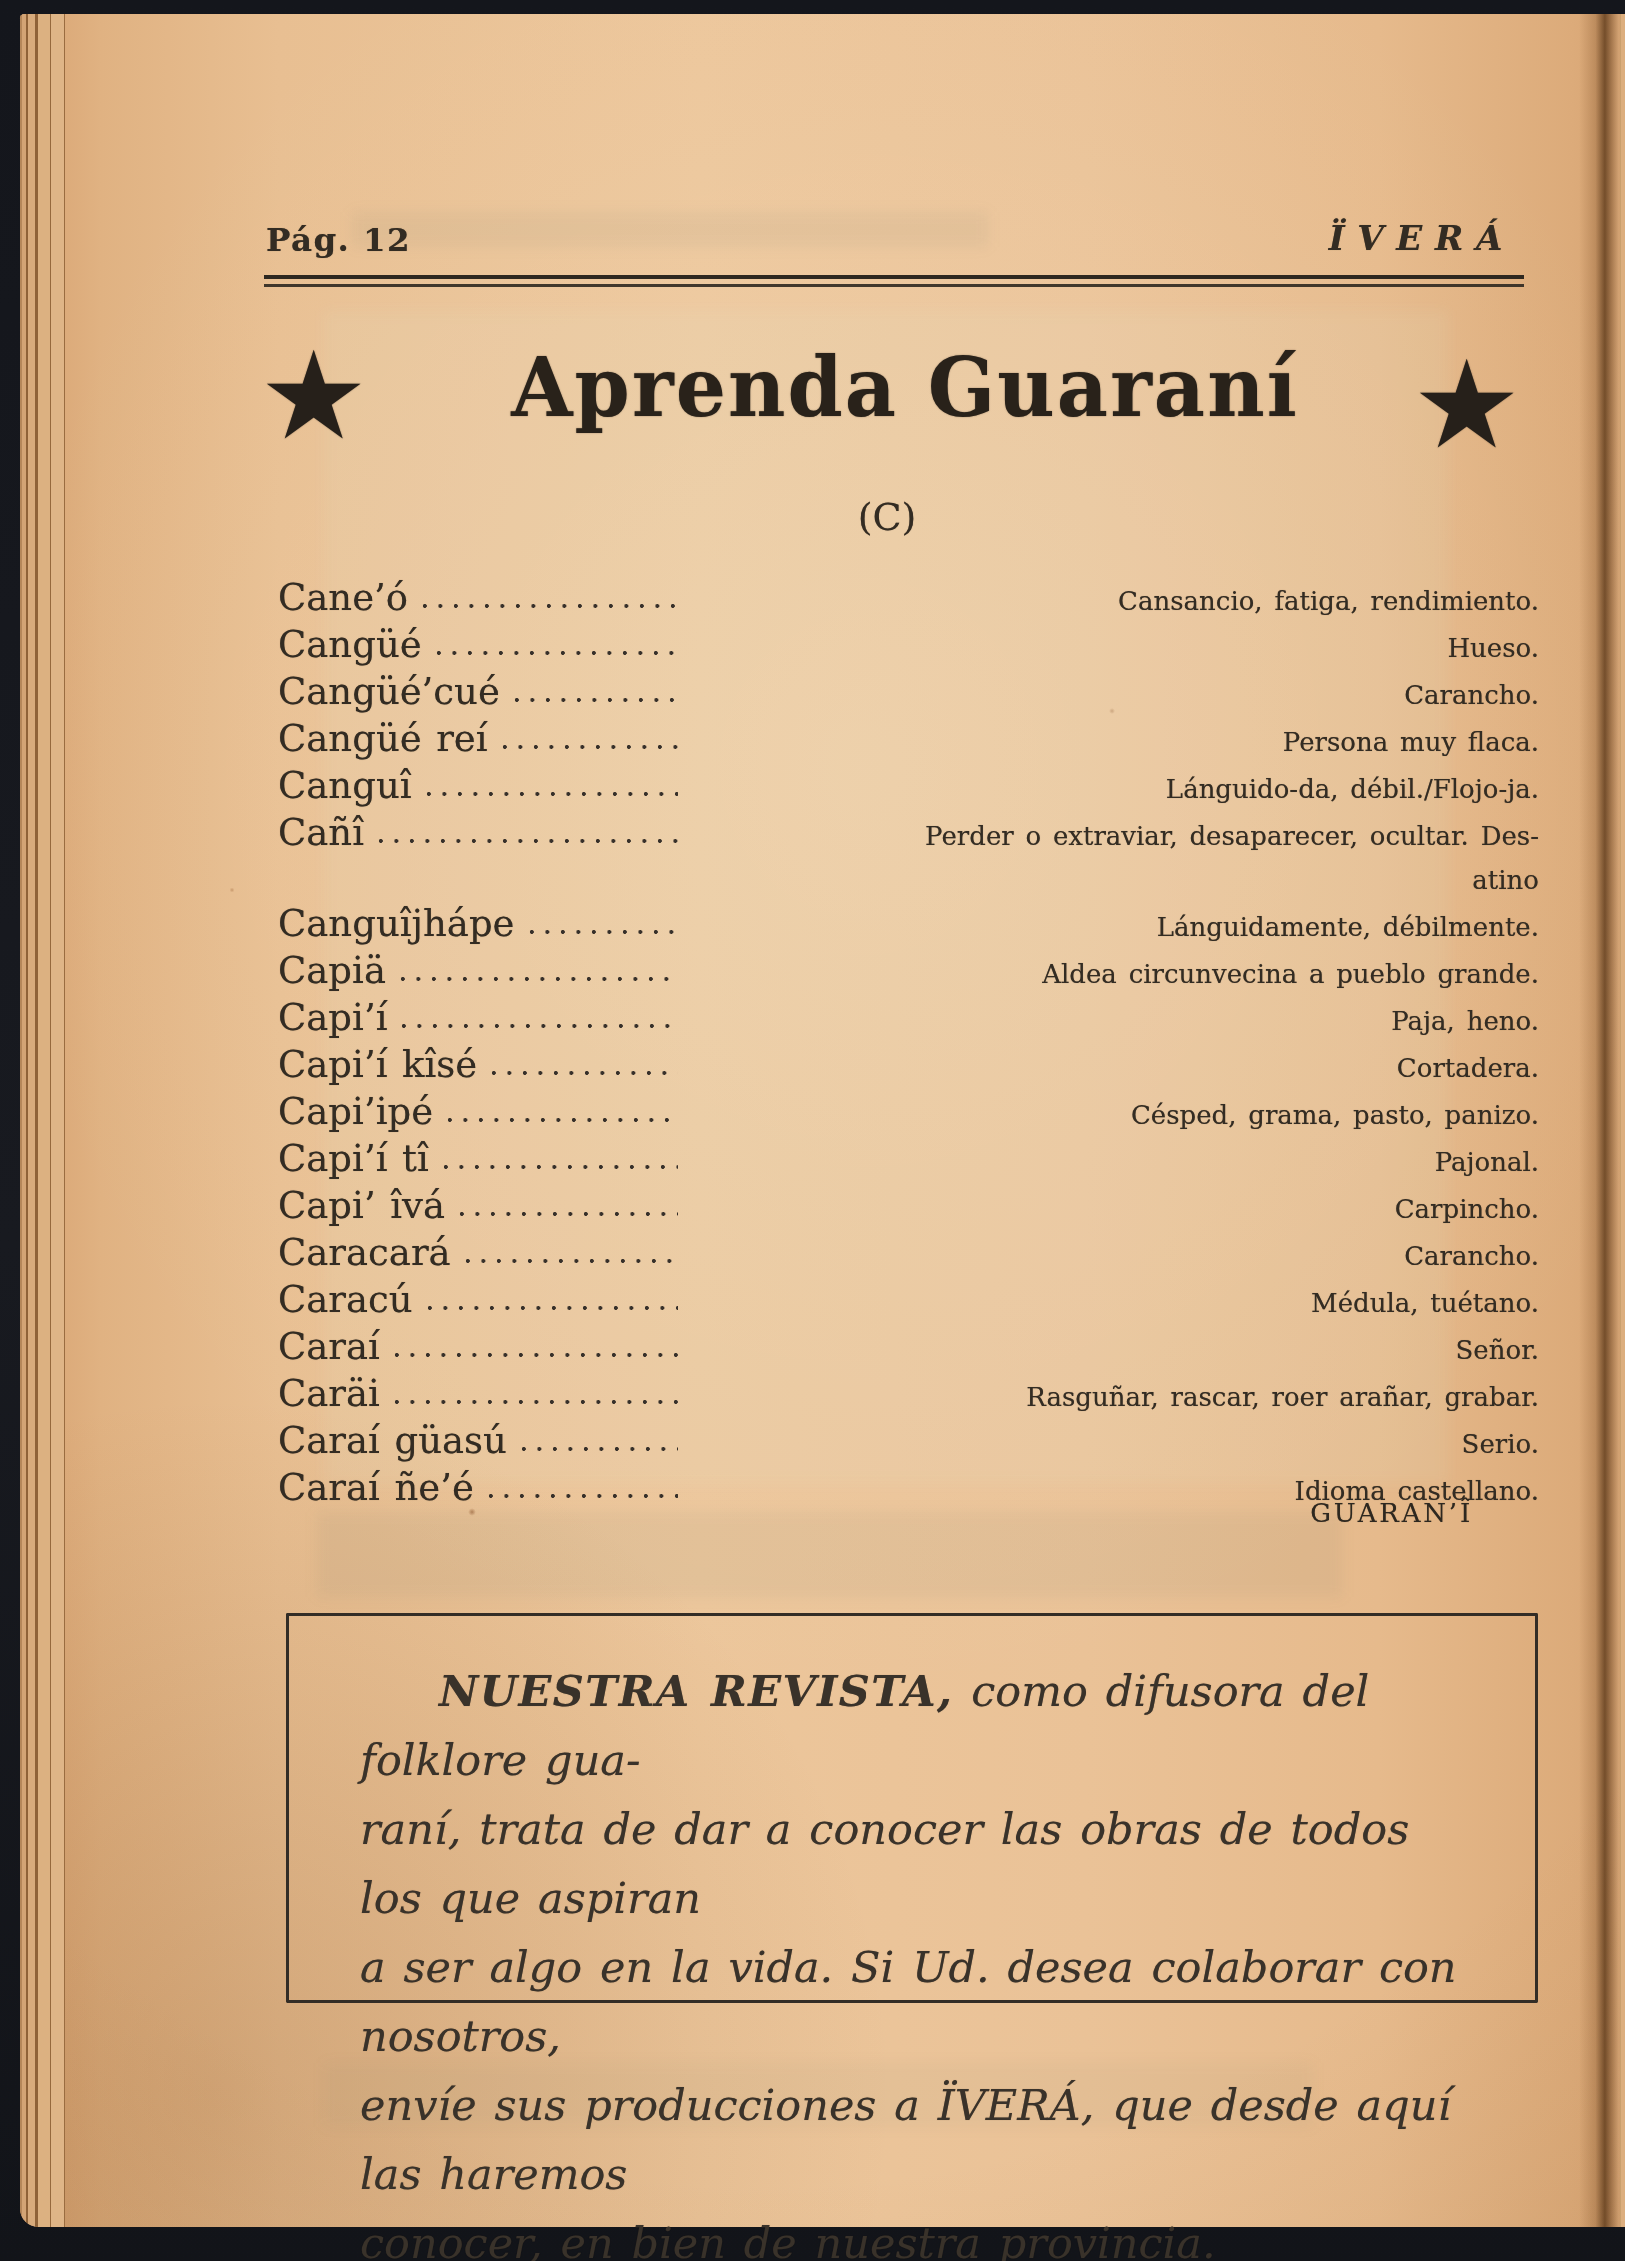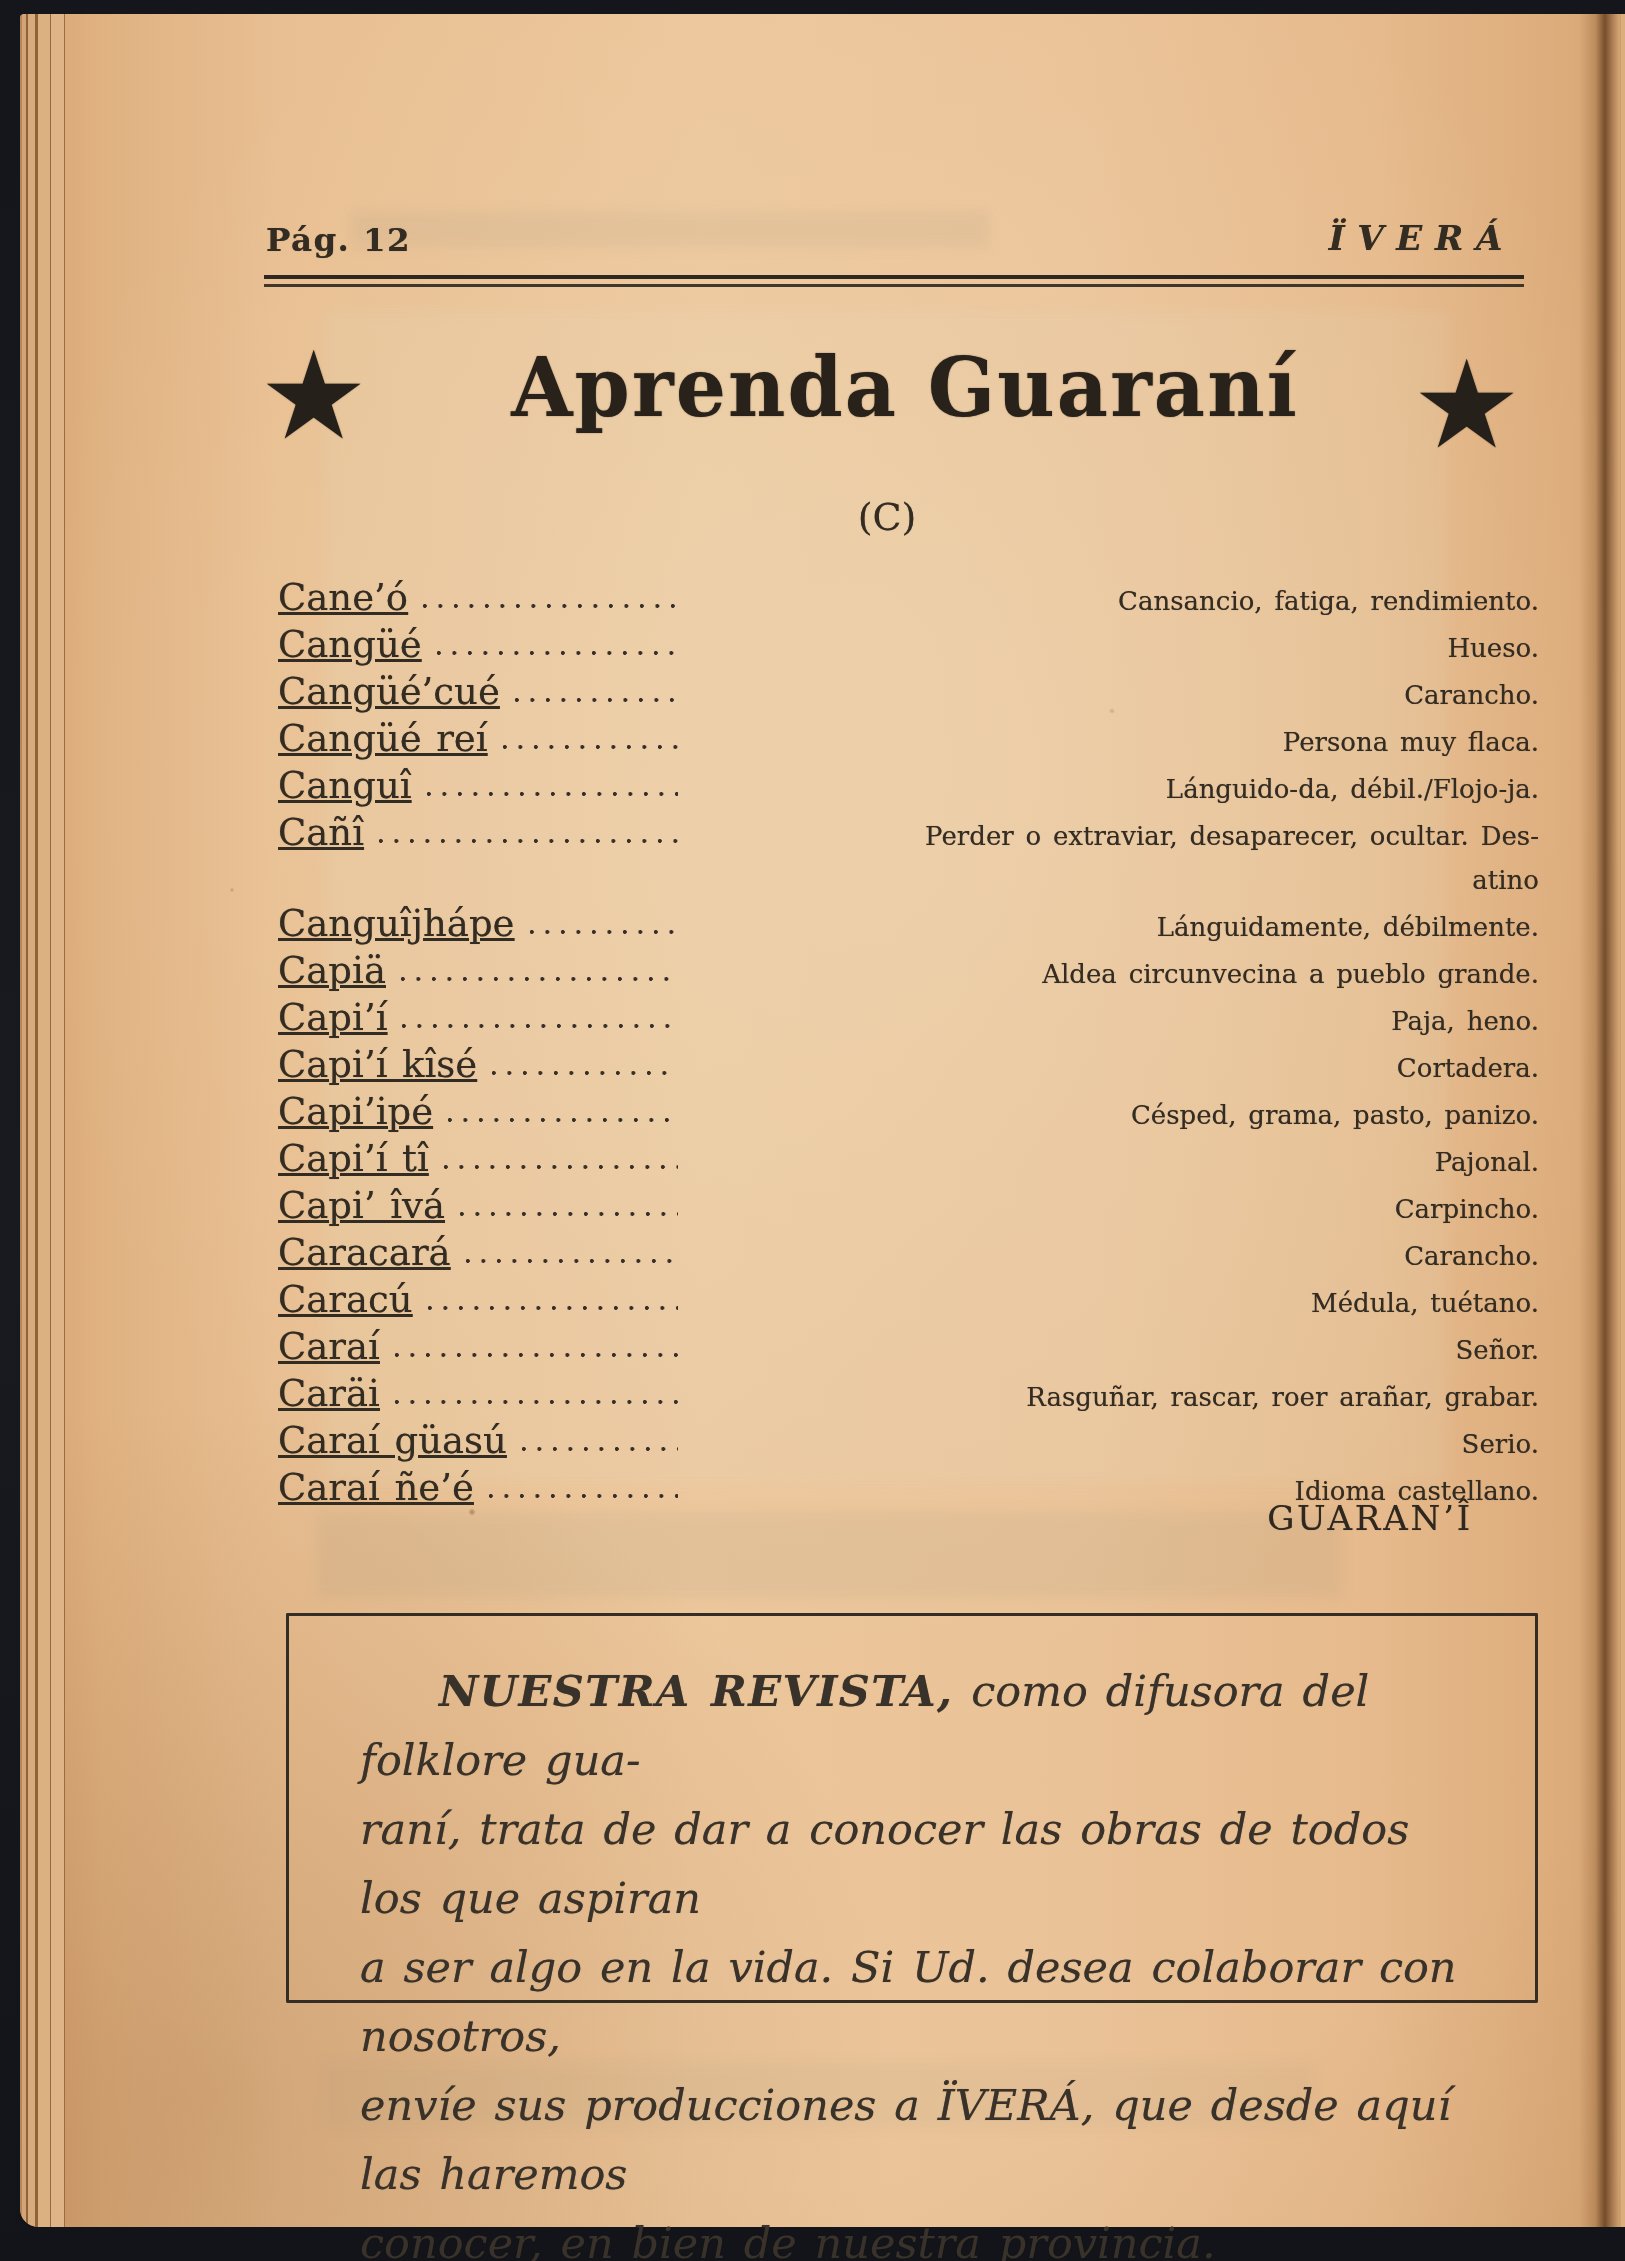--- a/index.html
+++ b/index.html
@@ -43,27 +43,27 @@
   .star.left{left:239px;top:329px;}
   .star.right{left:1392px;top:338px;}
   .title{position:absolute;left:470px;top:329px;width:830px;text-align:center;
          font-size:79px;font-weight:bold;letter-spacing:2.1px;line-height:1.15;
          color:#29221a;transform:scaleY(1.04);text-shadow:0 0 1.4px rgba(40,30,20,.55);}
   .section{position:absolute;left:761px;top:481px;width:212px;text-align:center;font-size:38px;color:#332c23;}
   
   .glossary{position:absolute;left:258px;top:562px;right:92px;}
   .row{display:flex;align-items:baseline;line-height:44px;}
   .left-cell{display:flex;align-items:baseline;width:406px;flex:none;}
-  .term{font-size:37px;white-space:nowrap;word-spacing:2.8px;text-decoration:underline;}
+  .term{font-size:37px;white-space:nowrap;word-spacing:2.8px;}
   .leader{flex:1;align-self:flex-end;height:8.5px;margin:0 5.7px 10px 14px;
         background-image:radial-gradient(circle at 2.8px 4.2px,#37302a 1.8px,rgba(55,48,42,0) 2.3px);
         background-size:15.5px 8.5px;background-repeat:repeat-x;}
   .def{flex:none;width:813px;margin-left:42px;font-size:26px;word-spacing:3.5px;
        white-space:pre-wrap;padding-left:47px;text-indent:-47px;box-sizing:border-box;text-align:right;}
-  .signature{position:absolute;top:1484px;right:164px;font-size:34px;letter-spacing:2.8px;color:#2e2820;}
+  .signature{position:absolute;top:1484px;right:164px;font-size:26px;letter-spacing:2.8px;color:#2e2820;}
   
   .notice-box{position:absolute;left:266px;top:1599px;width:1252px;height:390px;
         border:3.5px solid #332d26;border-radius:1.4px;box-sizing:border-box;}
   .notice{margin:41px 62px 0 71px;font-style:italic;font-size:43px;line-height:69px;
         text-indent:79px;color:#39322a;white-space:pre-wrap;word-spacing:4.2px;
         text-shadow:0 0 0.7px rgba(45,34,20,.5);}
   .notice .lead{font-weight:bold;letter-spacing:1.4px;}
 </style>
 </head>
 <body>

